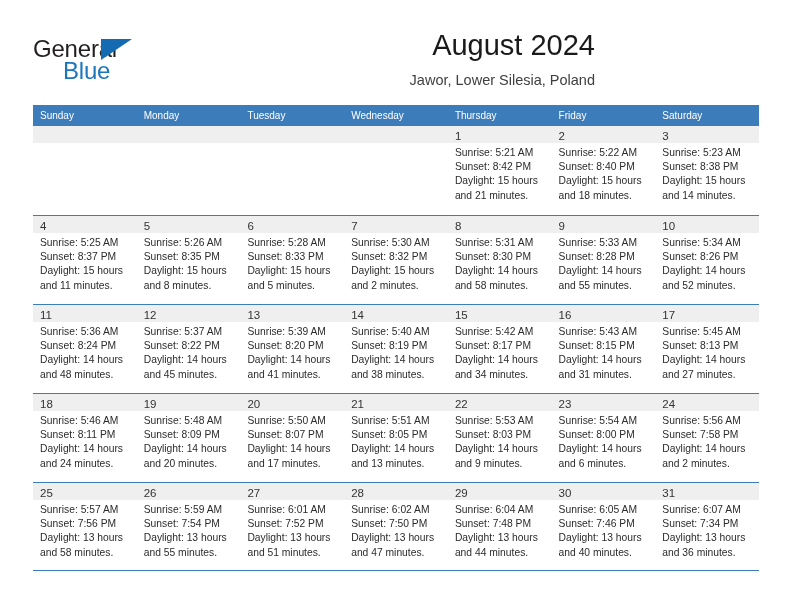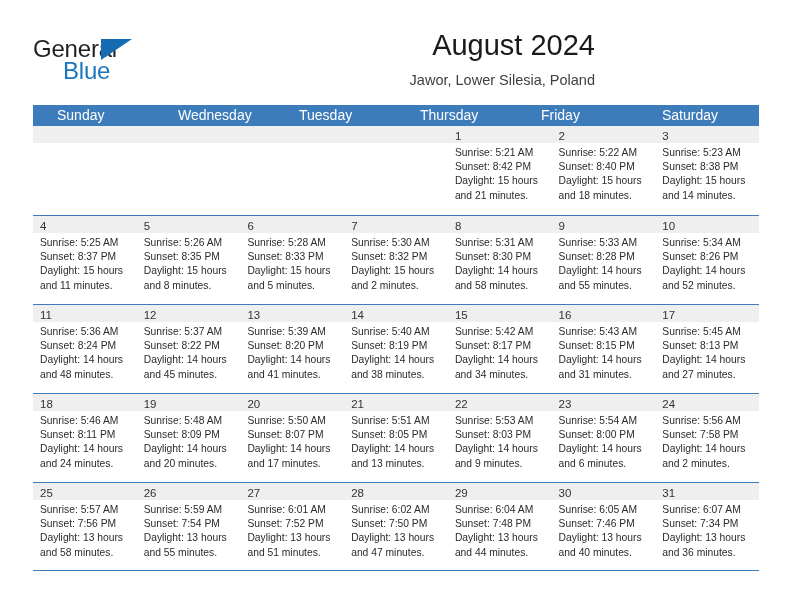--- a/index.html
+++ b/index.html
@@ -94,23 +94,23 @@
     width: 726px;
   }
   .dow-row {
     display: flex;
     background: #3d7cbb;
     height: 21px;
   }
   .dow-cell {
     flex: 1 1 0;
     color: #ffffff;
-    font-size: 14px;
+    font-size: 10px;
     line-height: 21px;
-    padding-left: 24px;
+    padding-left: 7px;
     box-sizing: border-box;
     white-space: nowrap;
     overflow: hidden;
   }
 
   .week-row {
     display: flex;
     border-top: 1.4px solid #3d7cbb;
     height: 89px;
     box-sizing: border-box;
@@ -166,22 +166,23 @@
       <h1 class="cal-title">August 2024</h1>
       <p class="cal-subtitle">Jawor, Lower Silesia, Poland</p>
     </div>
 
   </div>
 
   <div class="calendar">
 
     <div class="dow-row">
       <div class="dow-cell">Sunday</div>
+      <div class="dow-cell">Monday</div>
+      <div class="dow-cell">Tuesday</div>
       <div class="dow-cell">Wednesday</div>
-      <div class="dow-cell">Tuesday</div>
       <div class="dow-cell">Thursday</div>
       <div class="dow-cell">Friday</div>
       <div class="dow-cell">Saturday</div>
     </div>
 
     <div id="weeks-container">
         <div class="week-row first">
           <div class="day-cell empty">
             <div class="daynum-band"><span class="daynum"></span></div>
           </div>

